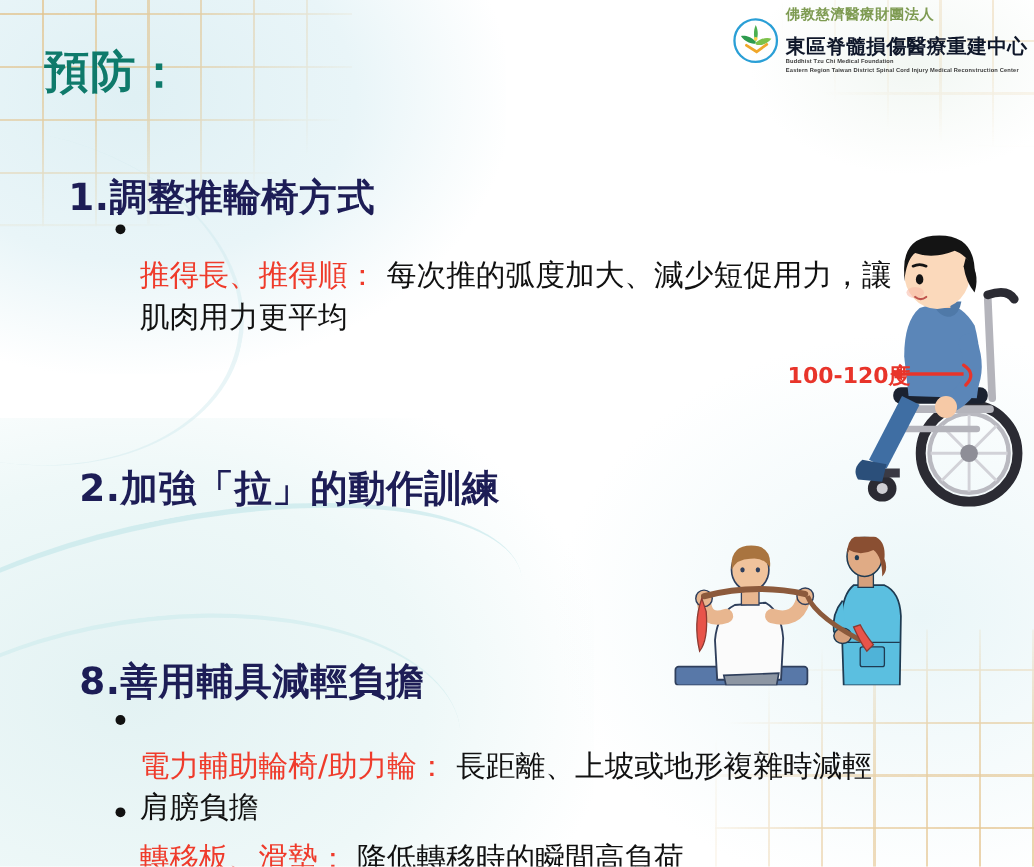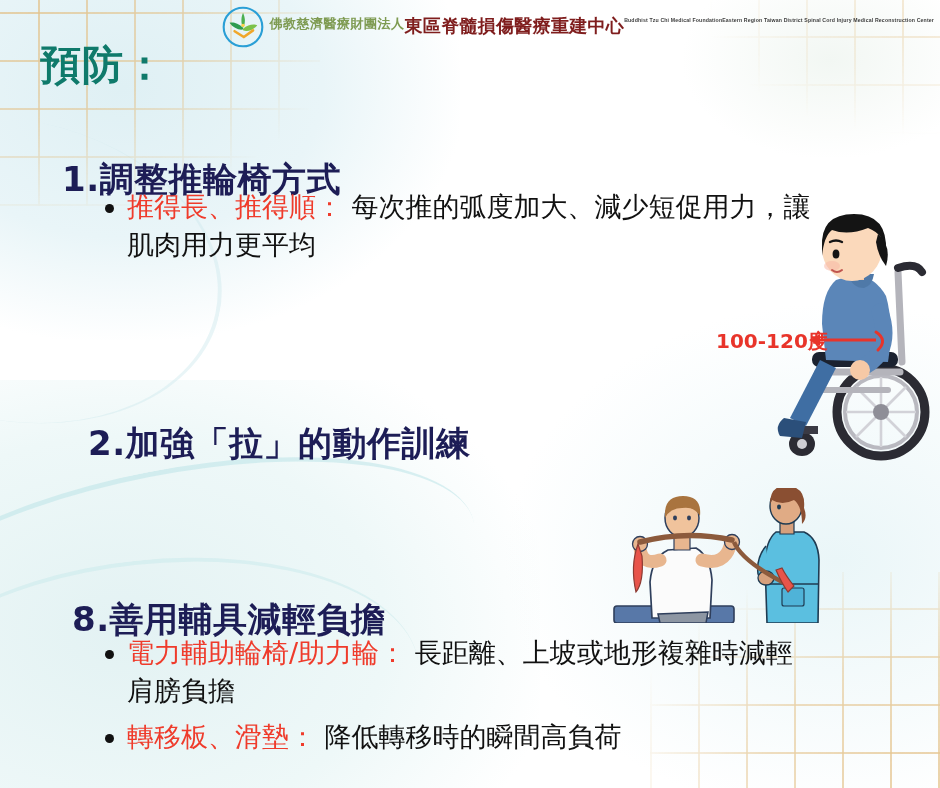--- a/index.html
+++ b/index.html
@@ -90,32 +90,33 @@
 
   
   #logo {
     position: absolute;
     top: 6px; right: 6px;
     display: flex;
     align-items: center;
     gap: 6px;
   }
   #logo-mark { width: 42px; height: 42px; flex: 0 0 42px; }
-  #logo-text { display: flex; flex-direction: row; line-height: 1; }
+  #logo-text { display: flex; flex-direction: column; line-height: 1; }
   .logo-zh-small {
     font-family: "Liberation Serif", serif;
     font-size: 13px; font-weight: bold;
     color: #7e9b52; letter-spacing: .5px;
     margin-bottom: 2px;
   }
   .logo-zh-big {
     font-family: "Liberation Serif", serif;
     font-size: 18px; font-weight: bold;
-    color: #7f1d1d; letter-spacing: .3px;
+    color: #0f172a; letter-spacing: .3px;
     margin-bottom: 2px;
+    margin-top: 12px;
   }
   .logo-en {
     font-size: 5.2px; font-weight: bold;
     color: #3c3c3c; letter-spacing: .15px;
     line-height: 1.5;
   }
 
   
   #title {
     position: absolute;
@@ -132,40 +133,40 @@
     position: absolute;
     font-family: "DejaVu Sans", sans-serif;
     font-size: 34px;
     font-weight: bold;
     color: #1d1d56;
     letter-spacing: .5px;
     white-space: nowrap;
     margin-top: 31px;
   }
   #head-1 { left: 62px; top: 126px; }
-  #head-2 { left: 88px; top: 390px; }
+  #head-2 { left: 72px; top: 390px; }
   #head-3 { left: 72px; top: 566px; }
 
   .bullet {
     position: absolute;
     display: flex;
     align-items: flex-start;
     font-family: "DejaVu Sans", sans-serif;
     font-size: 27px;
     line-height: 1.42;
     color: #111111;
   }
   .bullet .dot {
     flex: 0 0 auto;
     width: 9px; height: 9px;
     border-radius: 50%;
     background: #111111;
     margin: 16px 13px 0 0;
   }
-  .bullet .txt { max-width: 700px; }
+  .bullet .txt { max-width: 700px; margin-top: 44px; }
   .hl { color: #ef3b2b; }
 
   #b1 { left: 105px; top: 188px; }
   #b2 { left: 105px; top: 274px; width: 680px; }
   #b3 { left: 105px; top: 458px; width: 700px; }
   #b4 { left: 105px; top: 634px; width: 690px; }
   #b5 { left: 105px; top: 718px; }
 
   
   #wheelchair-illustration {

